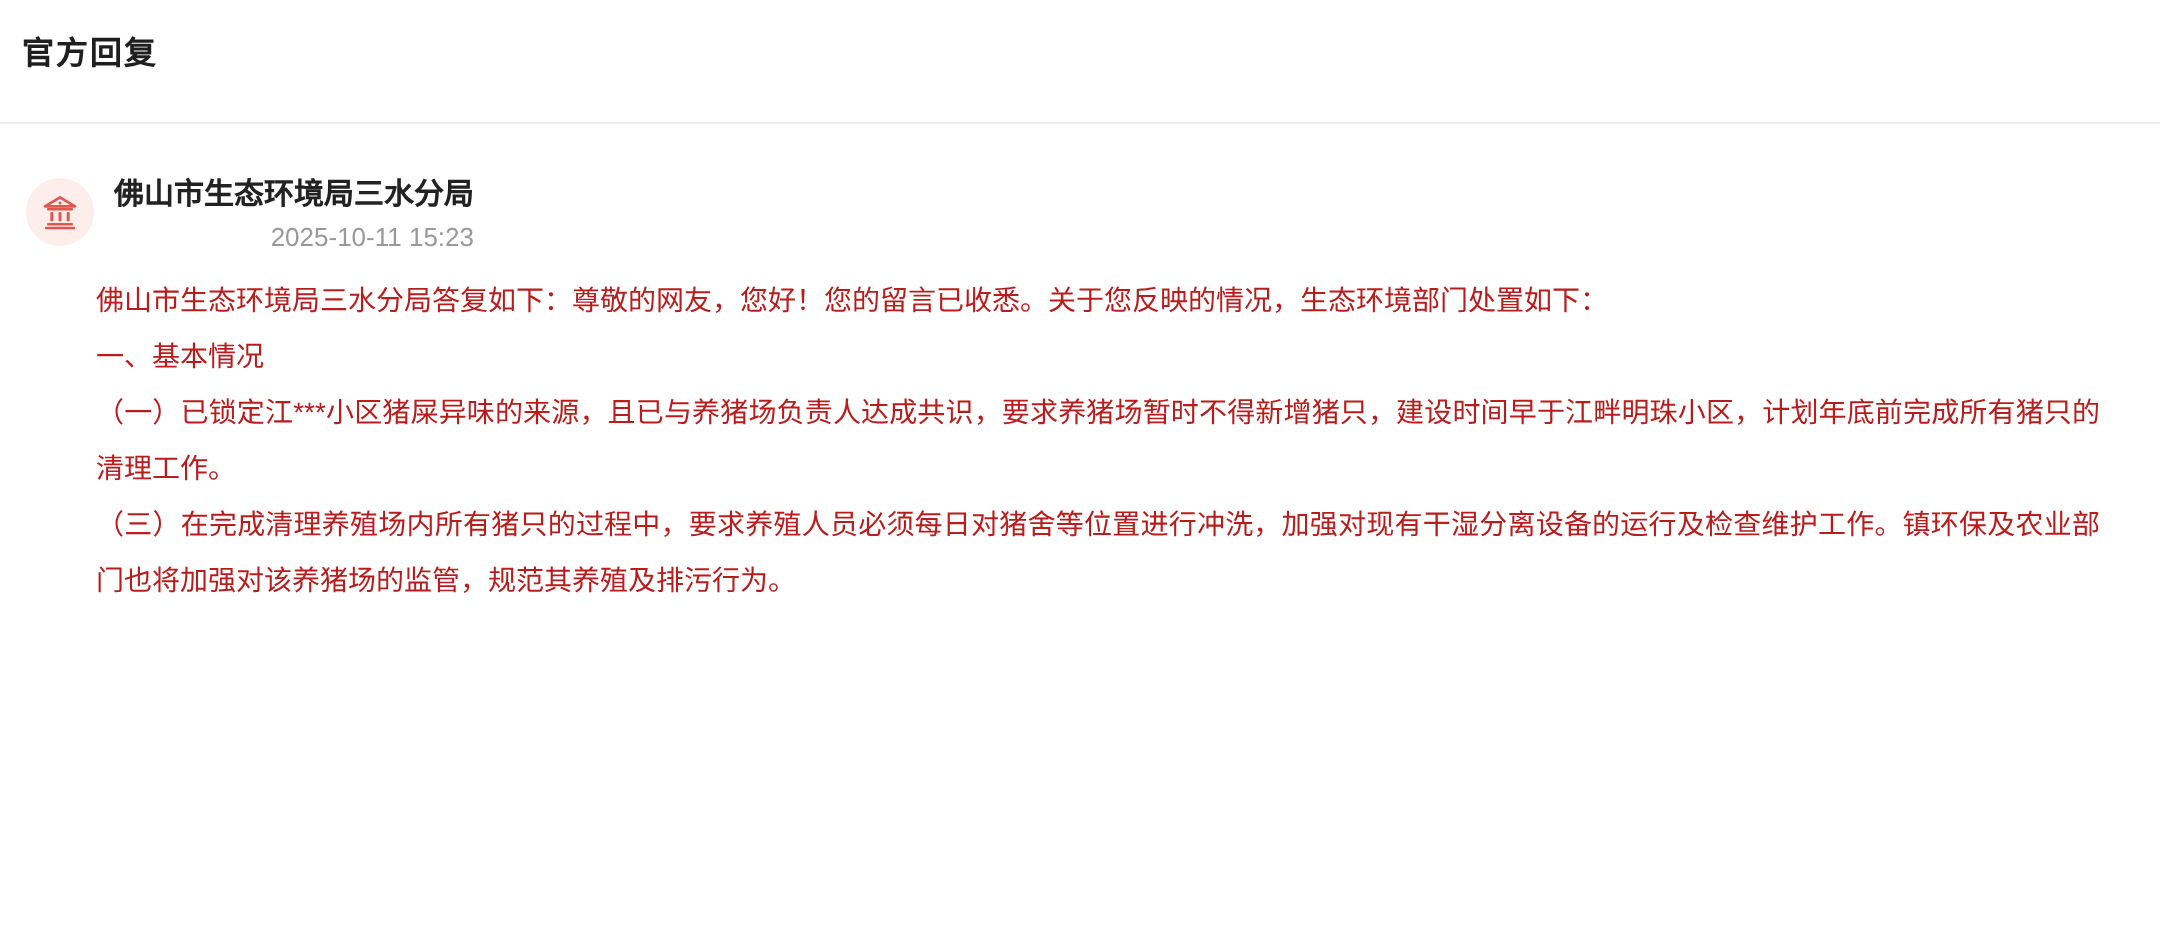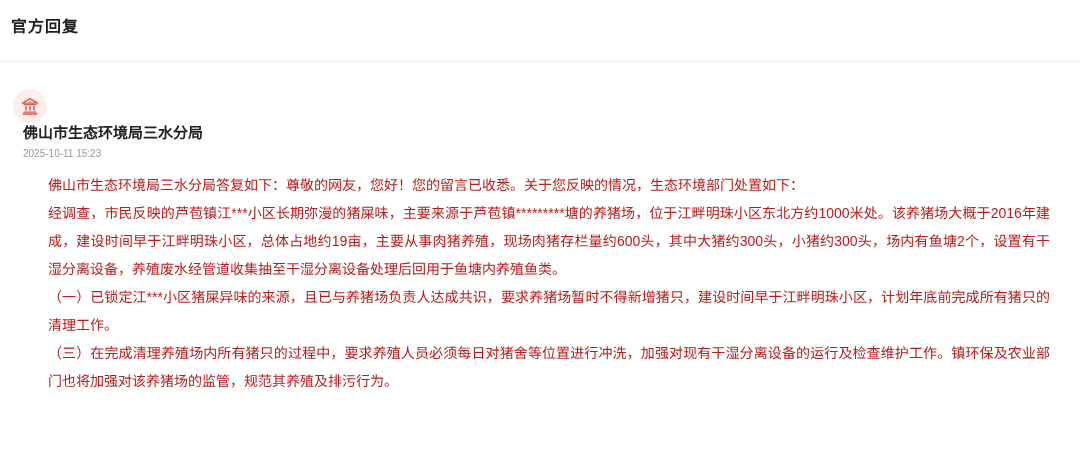--- a/index.html
+++ b/index.html
@@ -25,21 +25,20 @@
     border: none;
     border-top: 1px solid #ededed;
     margin: 24px 0 0 0;
   }
   .reply-card {
     padding: 26px 30px 0 13px;
   }
   .reply-head {
     display: flex;
     align-items: flex-start;
-    flex-direction: column;
   }
   .avatar {
     flex: 0 0 auto;
     width: 34px;
     height: 34px;
     border-radius: 50%;
     background: #fdeeec;
     display: flex;
     align-items: center;
     justify-content: center;
@@ -47,24 +46,25 @@
   }
   .avatar svg { display: block; }
   .head-text { margin-left: 10px; }
   .dept-name {
     font-size: 15px;
     font-weight: bold;
     color: #222222;
     line-height: 20px;
   }
   .timestamp {
-    font-size: 10px;
+    font-size: 13px;
     color: #999999;
     line-height: 18px;
     margin-top: 2px;
+    text-align: right;
   }
   .reply-body {
     margin: 8px 0 0 35px;
     width: 1002px;
   }
   .reply-body p {
     font-size: 14px;
     line-height: 28px;
     color: #b91c1c;
     text-align: justify;
@@ -98,19 +98,19 @@
         </span>
       </div>
       <div class="head-text">
         <div class="dept-name">佛山市生态环境局三水分局</div>
         <div class="timestamp">2025-10-11 15:23</div>
       </div>
     </div>
 
     <div class="reply-body">
         <p>佛山市生态环境局三水分局答复如下：尊敬的网友，您好！您的留言已收悉。关于您反映的情况，生态环境部门处置如下：</p>
-        <p>经调查，市民反映的芦苞镇江***小区长期弥漫的猪屎味，主要来源于芦苞镇*********塘的养猪场，位于江畔明珠小区东北方约1000米处。该养猪场大概于2016年建成，建设时间早于江畔明珠小区，总体占地约19亩，主要从事肉猪养殖，现场肉猪存栏量约600头，其中大猪约300头，小猪约300头，场内有鱼塘2个，设置有干湿分离设备，养殖废水经管道收集抽至干湿分离设备处理后回用于鱼塘内养殖鱼类。</p>
+        <p>一、基本情况</p>
         <p>（一）已锁定江***小区猪屎异味的来源，且已与养猪场负责人达成共识，要求养猪场暂时不得新增猪只，建设时间早于江畔明珠小区，计划年底前完成所有猪只的清理工作。</p>
         <p>（三）在完成清理养殖场内所有猪只的过程中，要求养殖人员必须每日对猪舍等位置进行冲洗，加强对现有干湿分离设备的运行及检查维护工作。镇环保及农业部门也将加强对该养猪场的监管，规范其养殖及排污行为。</p>
       </div>
 
   </div>
 </div>
 
 </body></html>

